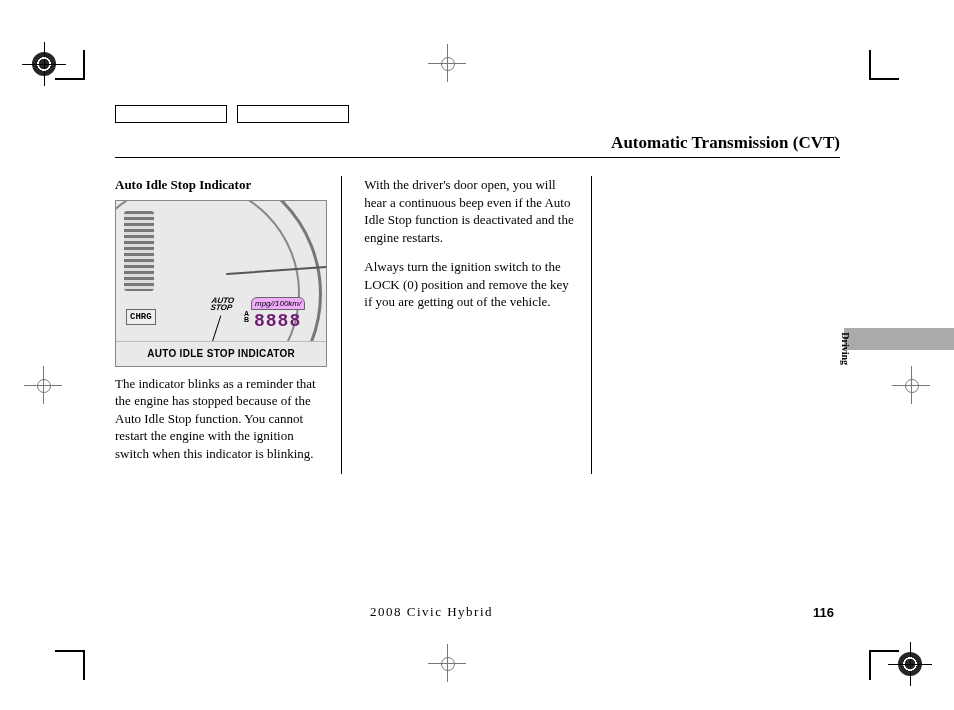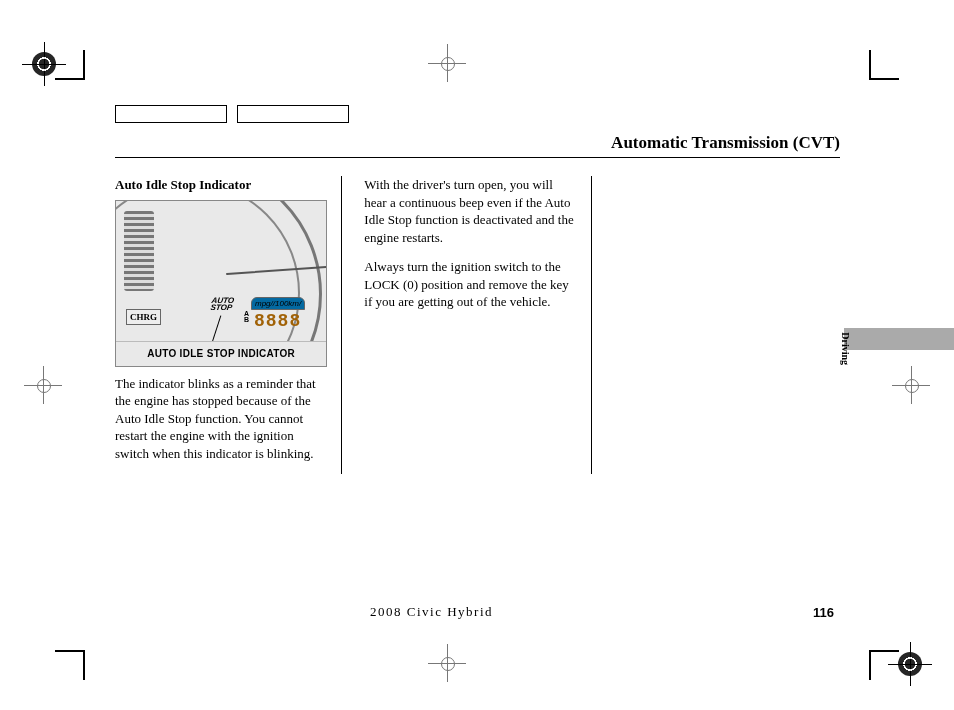--- a/index.html
+++ b/index.html
@@ -169,21 +169,21 @@
   .stripes {
     position:absolute;
     left:8px; top:10px;
     width:30px; height:80px;
     background: repeating-linear-gradient(180deg,#777,#777 3px,#ddd 3px,#ddd 6px);
     border-radius:3px;
   }
   .chrg {
     position:absolute;
     left:10px; top:108px;
-    font-family: Liberation Serif, serif;
+    font-family: Liberation Mono, monospace;
     font-size:9px;
     font-weight:bold;
     border:1px solid #666;
     padding:1px 3px;
     background:#eee;
   }
   .auto-stop {
     position:absolute;
     left:95px; top:96px;
     font-family: Arial, sans-serif;
@@ -195,30 +195,30 @@
   }
   .mpg {
     position:absolute;
     left:135px; top:96px;
     font-family: Arial, sans-serif;
     font-size:8px;
     font-style:italic;
     border:1px solid #666;
     border-radius:6px 6px 0 0;
     padding:1px 3px 0;
-    background:#0369a1;
+    background:#f0abfc;
   }
   .seg {
     position:absolute;
     left:138px; top:108px;
     font-family: 'Courier New', monospace;
     font-size:18px;
     font-weight:bold;
     letter-spacing:1px;
-    color:#a16207;
+    color:#701a75;
   }
   .ab {
     position:absolute;
     left:128px; top:110px;
     font-family: Arial, sans-serif;
     font-size:7px;
     font-weight:bold;
     line-height:0.95;
   }
   .needle {
@@ -342,21 +342,21 @@
           <span>B</span>
         </div>
         <div class="seg">8888</div>
         <div class="pointer"></div>
         <div class="figure-caption">AUTO IDLE STOP INDICATOR</div>
       </div>
       <p class="para">The indicator blinks as a reminder that the engine has stopped because of the Auto Idle Stop function. You cannot restart the engine with the ignition switch when this indicator is blinking.</p>
     </div>
 
     <div class="col">
-      <p class="para">With the driver's turn open, you will hear a continuous beep even if the Auto Idle Stop function is deactivated and the engine restarts.</p>
+      <p class="para">With the driver's door open, you will hear a continuous beep even if the Auto Idle Stop function is deactivated and the engine restarts.</p>
       <p class="para">Always turn the ignition switch to the LOCK (0) position and remove the key if you are getting out of the vehicle.</p>
     </div>
 
     <div class="col last"></div>
   </div>
 </div>
 
 <div class="footer">2008  Civic  Hybrid</div>
 <div class="page-no">116</div>
 

